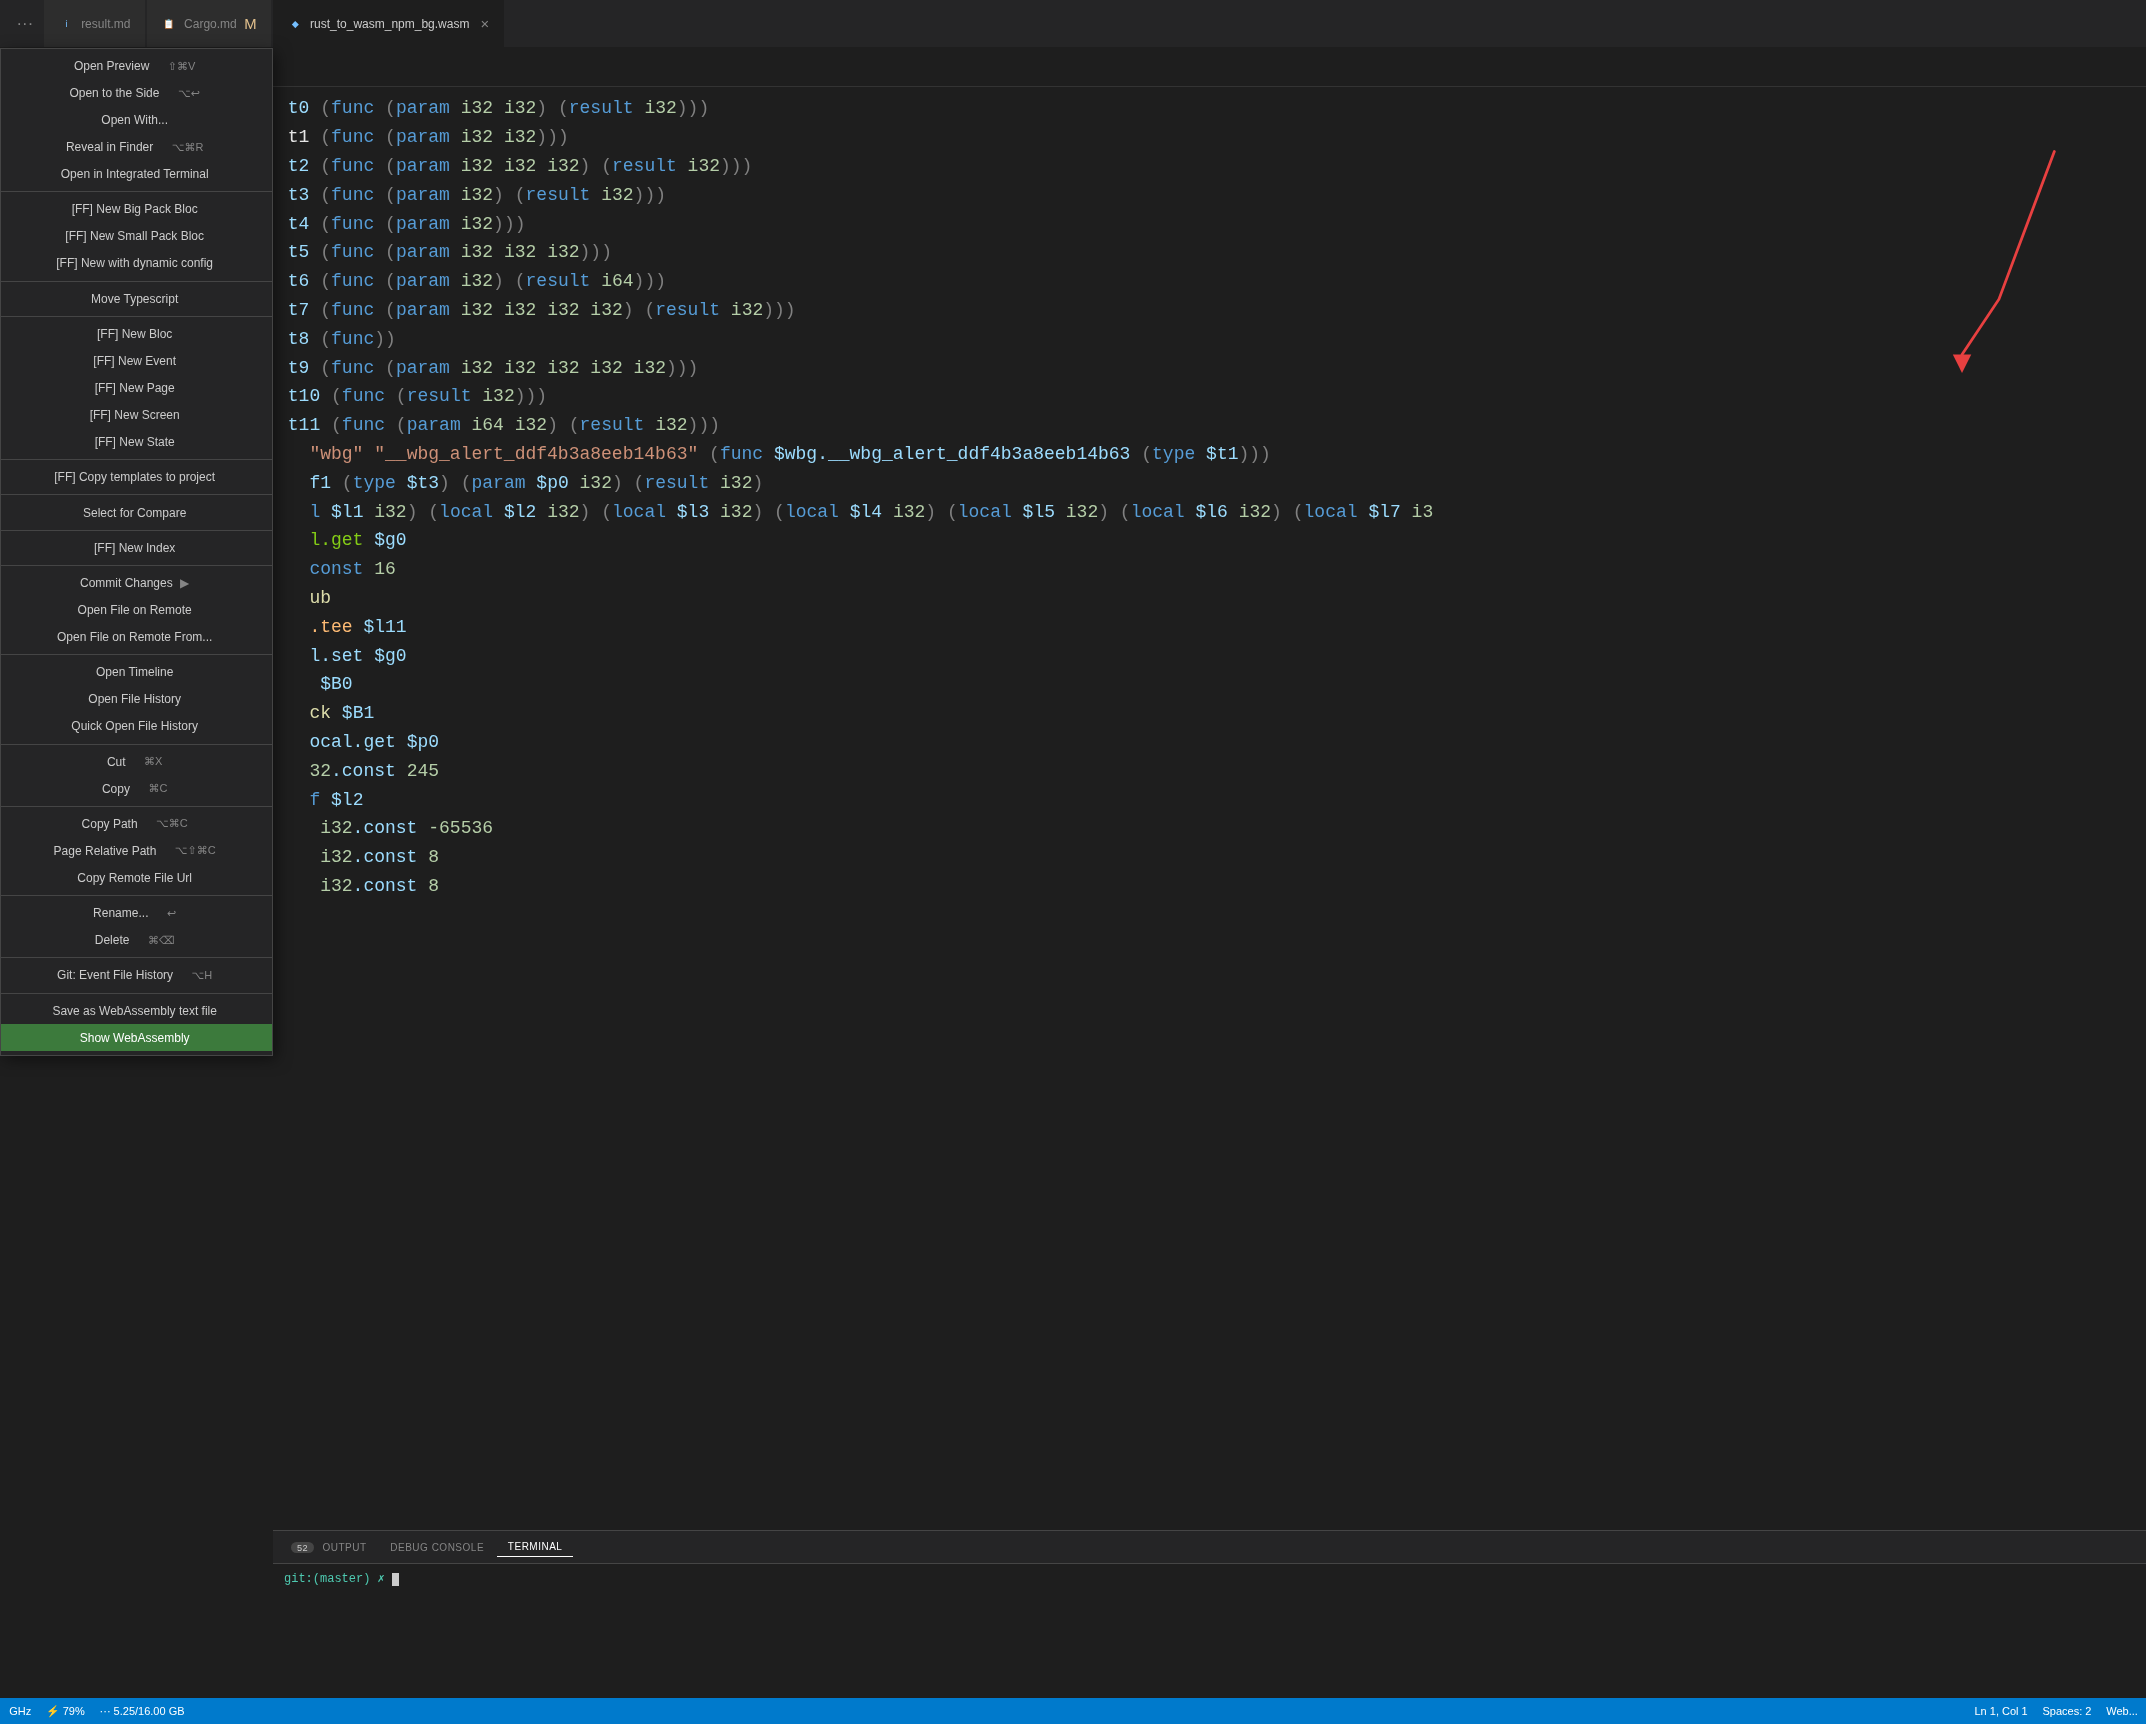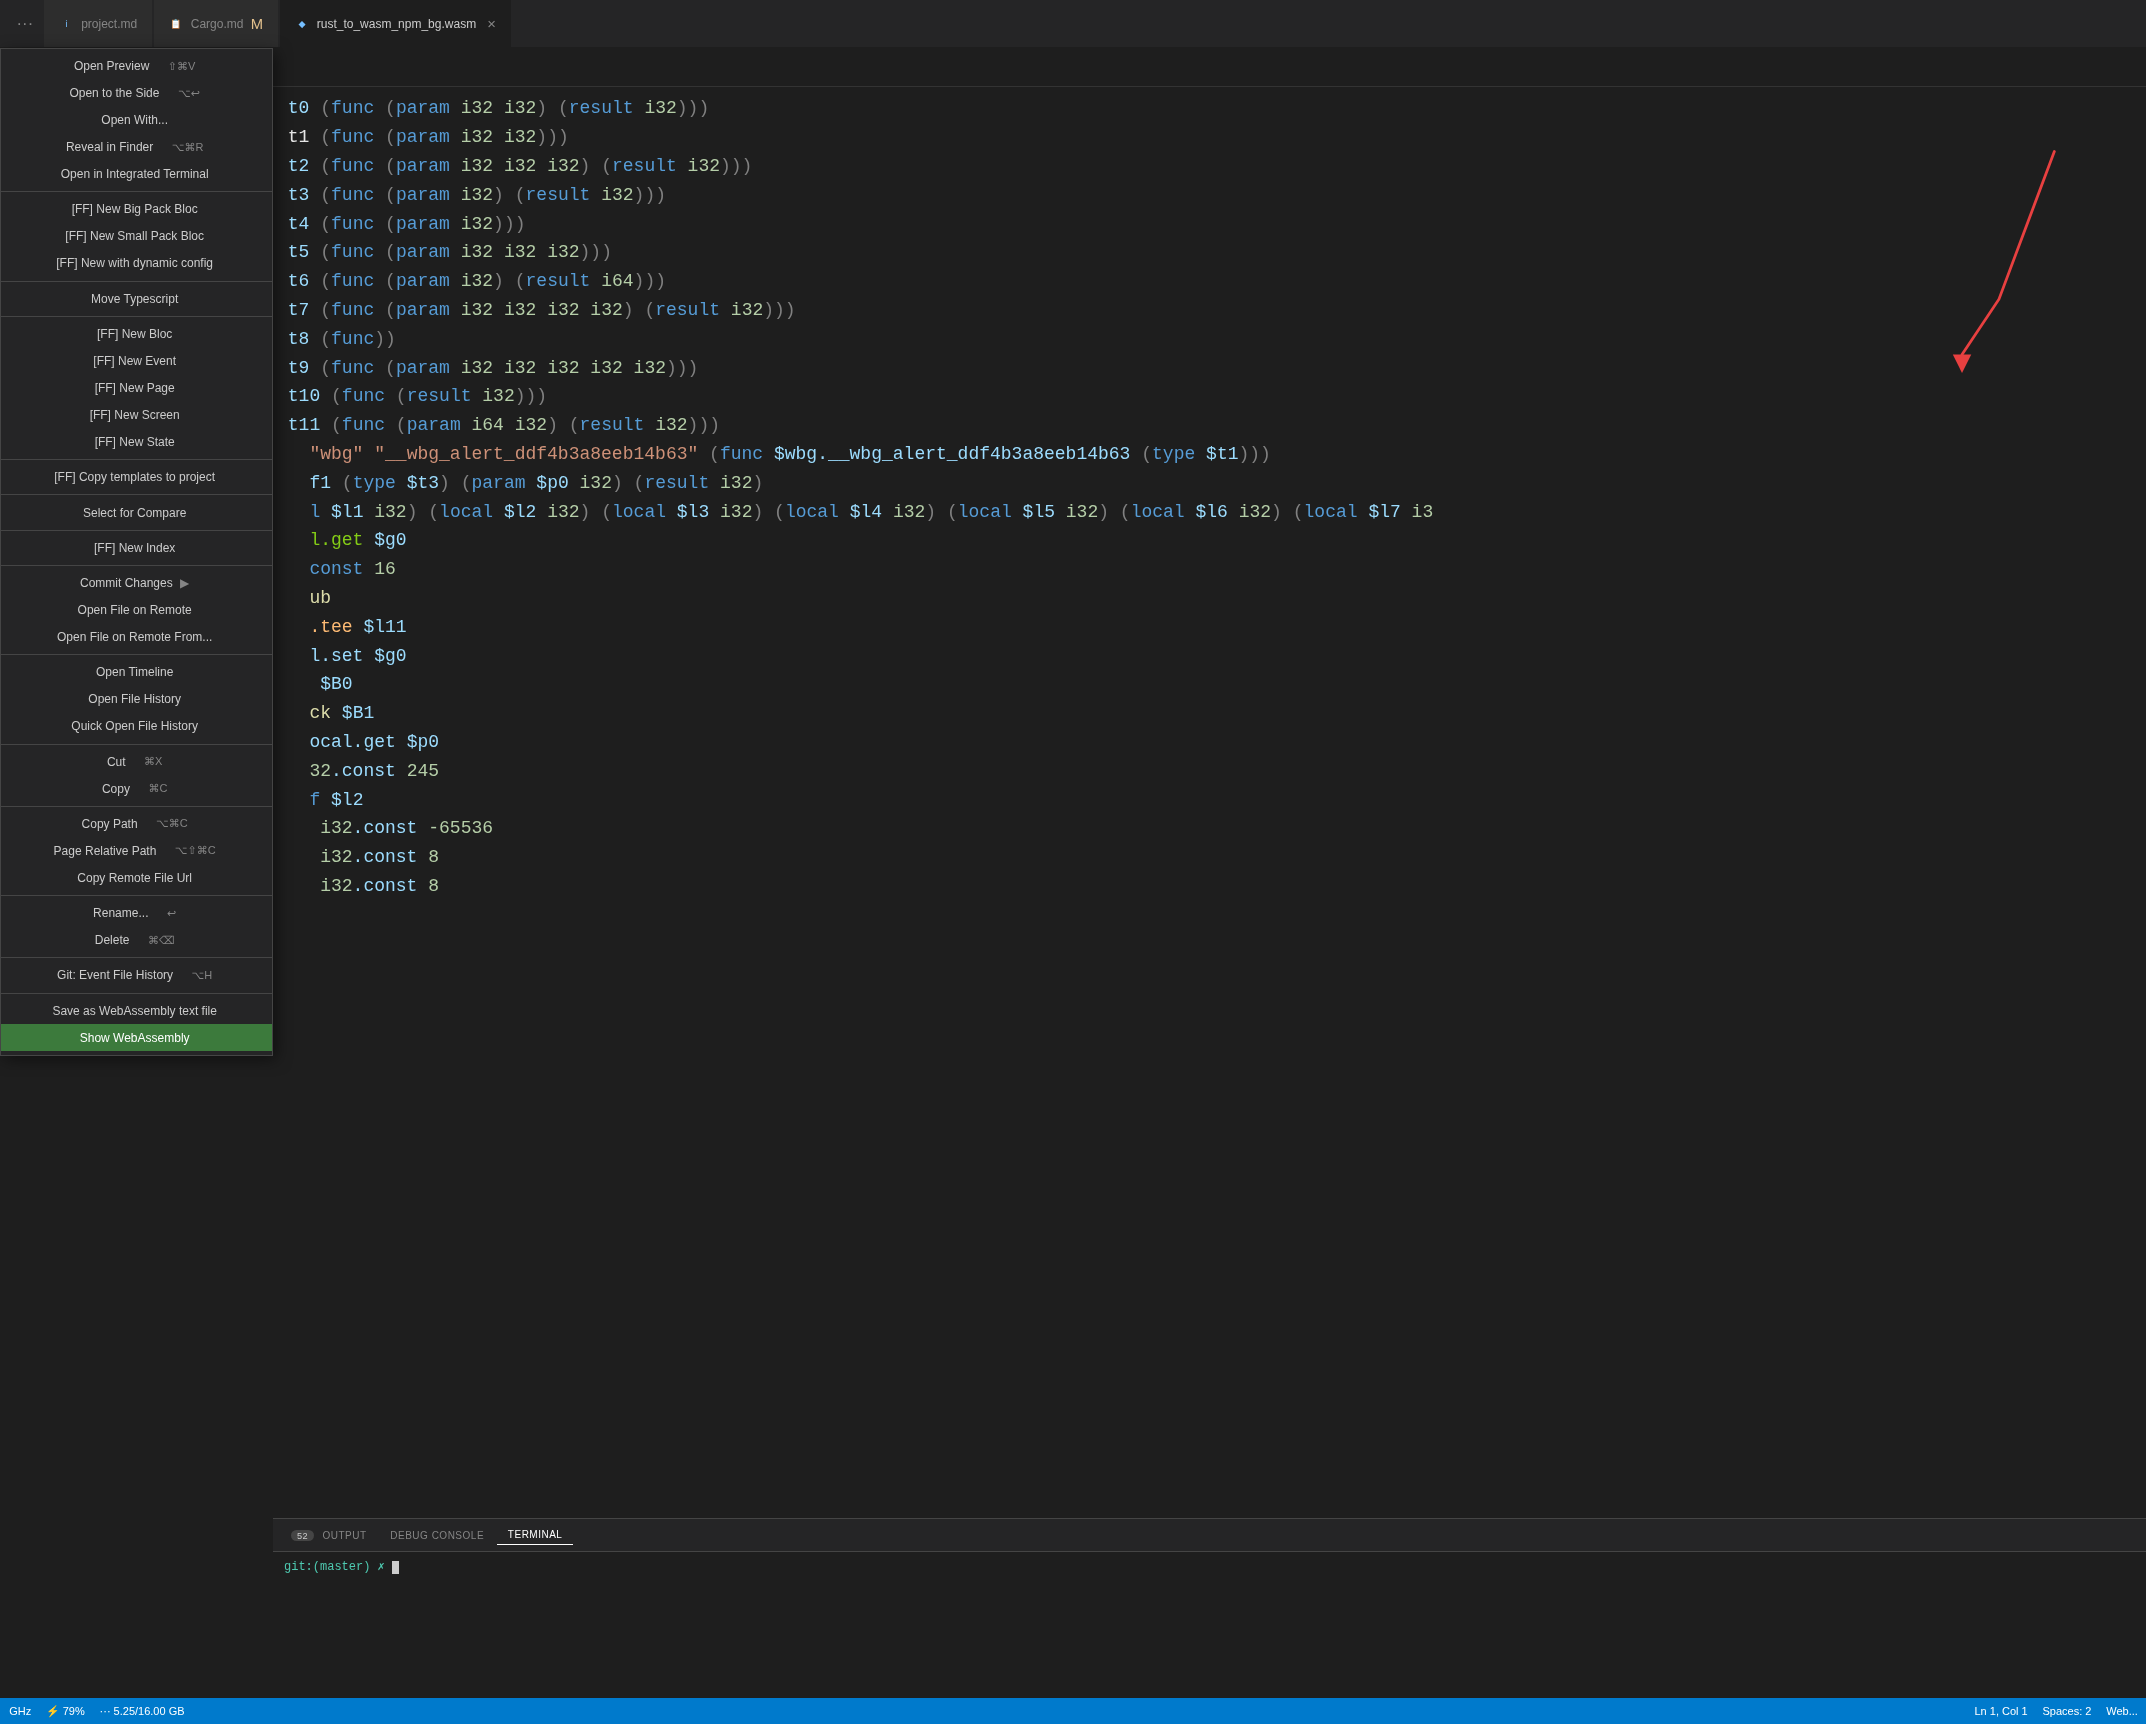--- a/index.html
+++ b/index.html
@@ -156,21 +156,21 @@
     .red-arrow {
       position: absolute;
       top: 55px;
       right: 111px;
       z-index: 50;
     }
 
     
     .terminal-panel {
       position: absolute;
-      bottom: 40px;
+      bottom: 28px;
       left: 273px;
       right: 0;
       height: 166px;
       background: #1e1e1e;
       border-top: 0.9px solid #454545;
     }
     .terminal-tabs {
       display: flex;
       align-items: center;
       background: #252526;
@@ -238,21 +238,21 @@
     }
   </style>
 </head>
 <body>
 
 <div class="tab-bar">
   <span class="tab-more">···</span>
 
   <div class="tab inactive">
     <span class="tab-icon" style="color:#75bfff;">ℹ</span>
-    <span>project.md</span>
+    <span>result.md</span>
   </div>
 
   <div class="tab inactive">
     <span class="tab-icon" style="color:#75bfff;">📋</span>
     <span>Cargo.md</span>
     <span class="modified-dot">M</span>
   </div>
 
   <div class="tab active">
     <span class="tab-icon" style="color:#75bfff;">◆</span>

